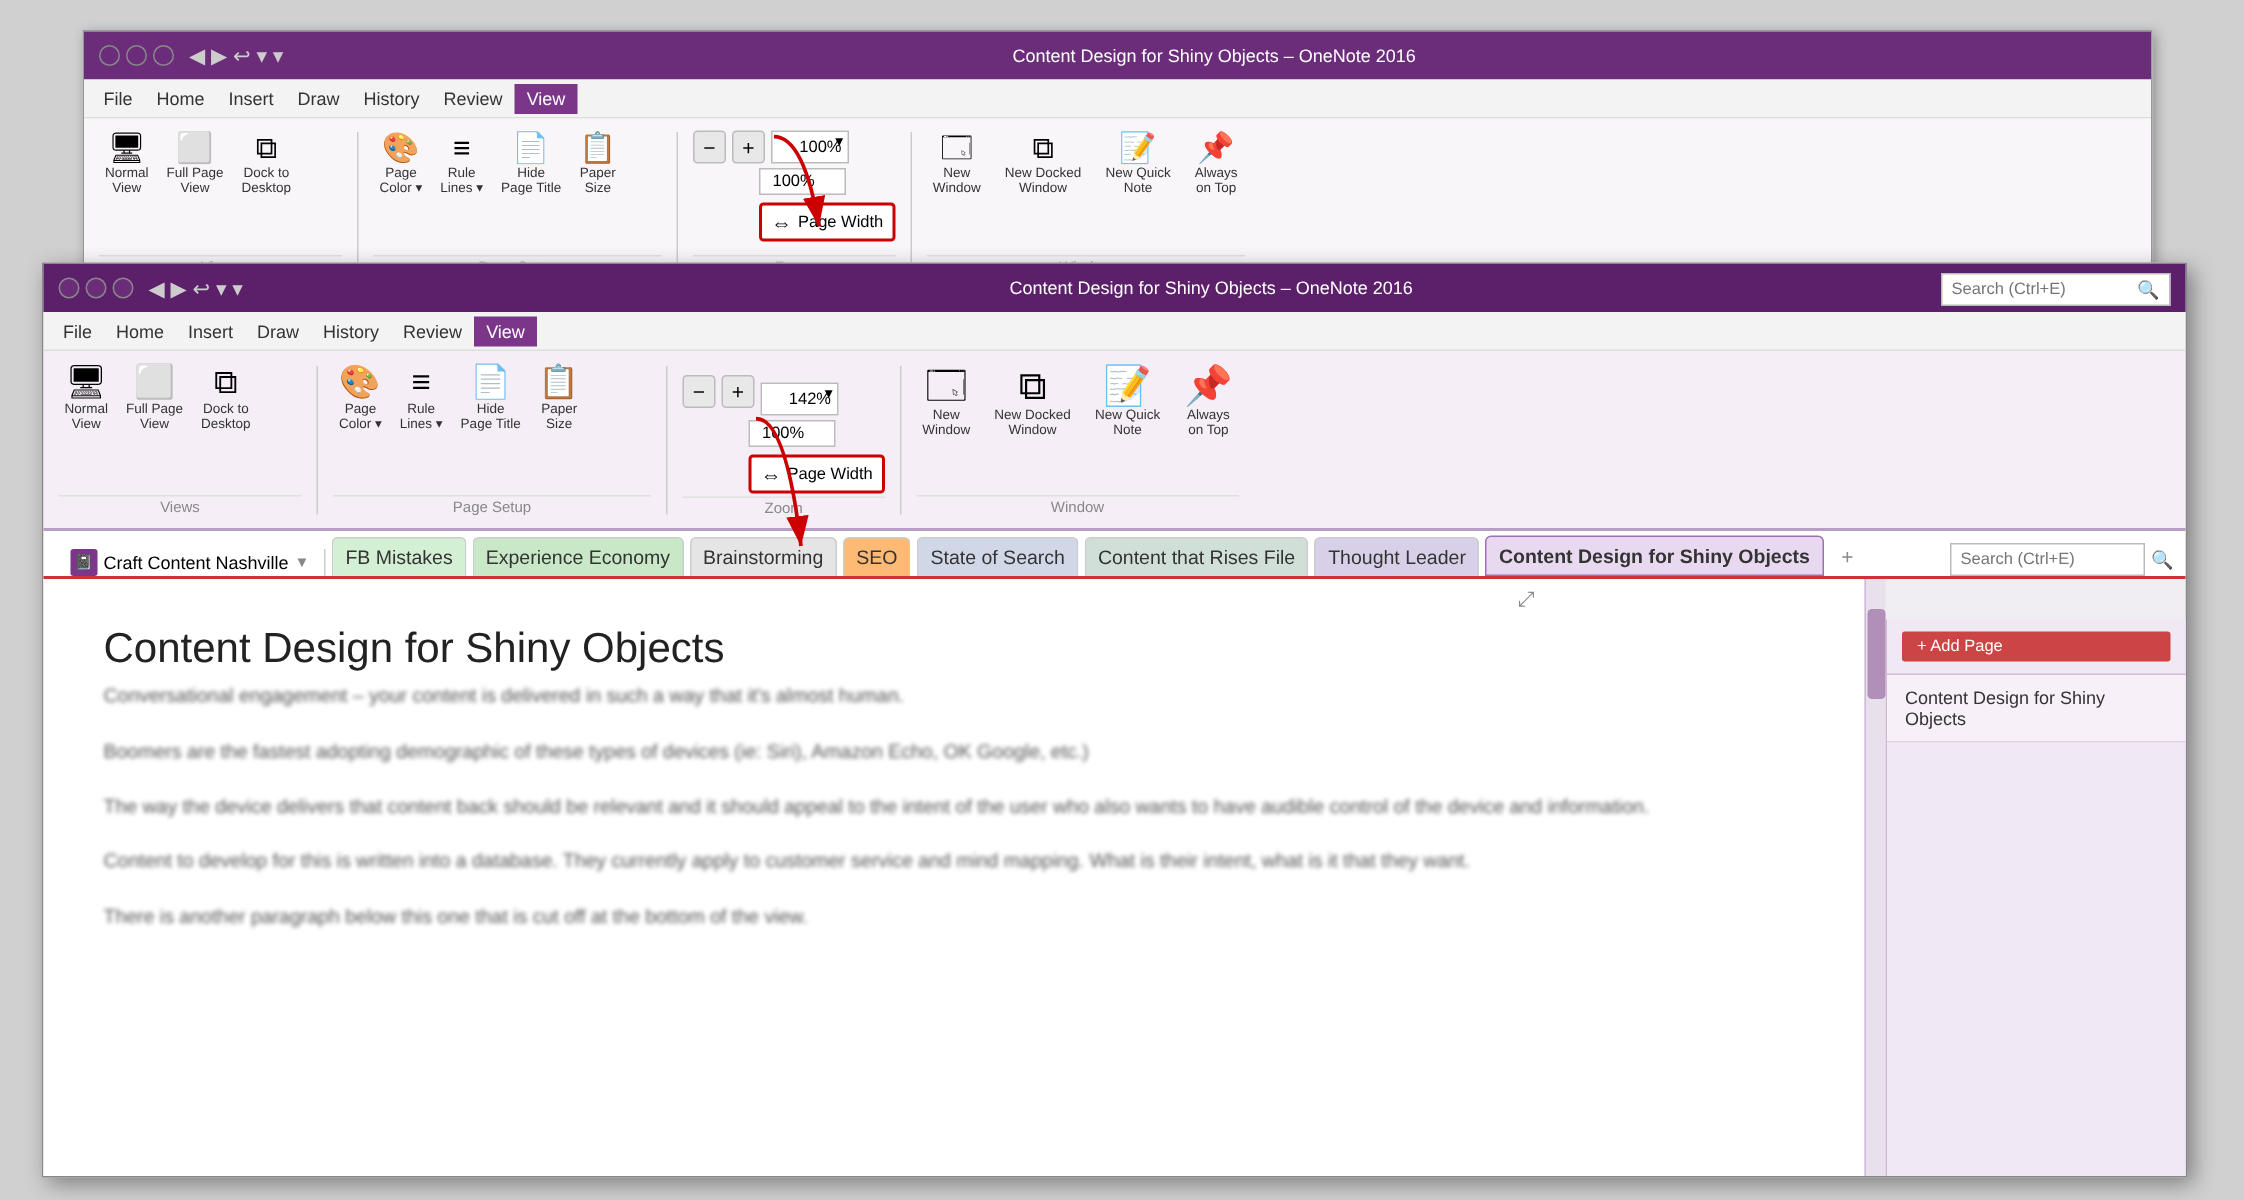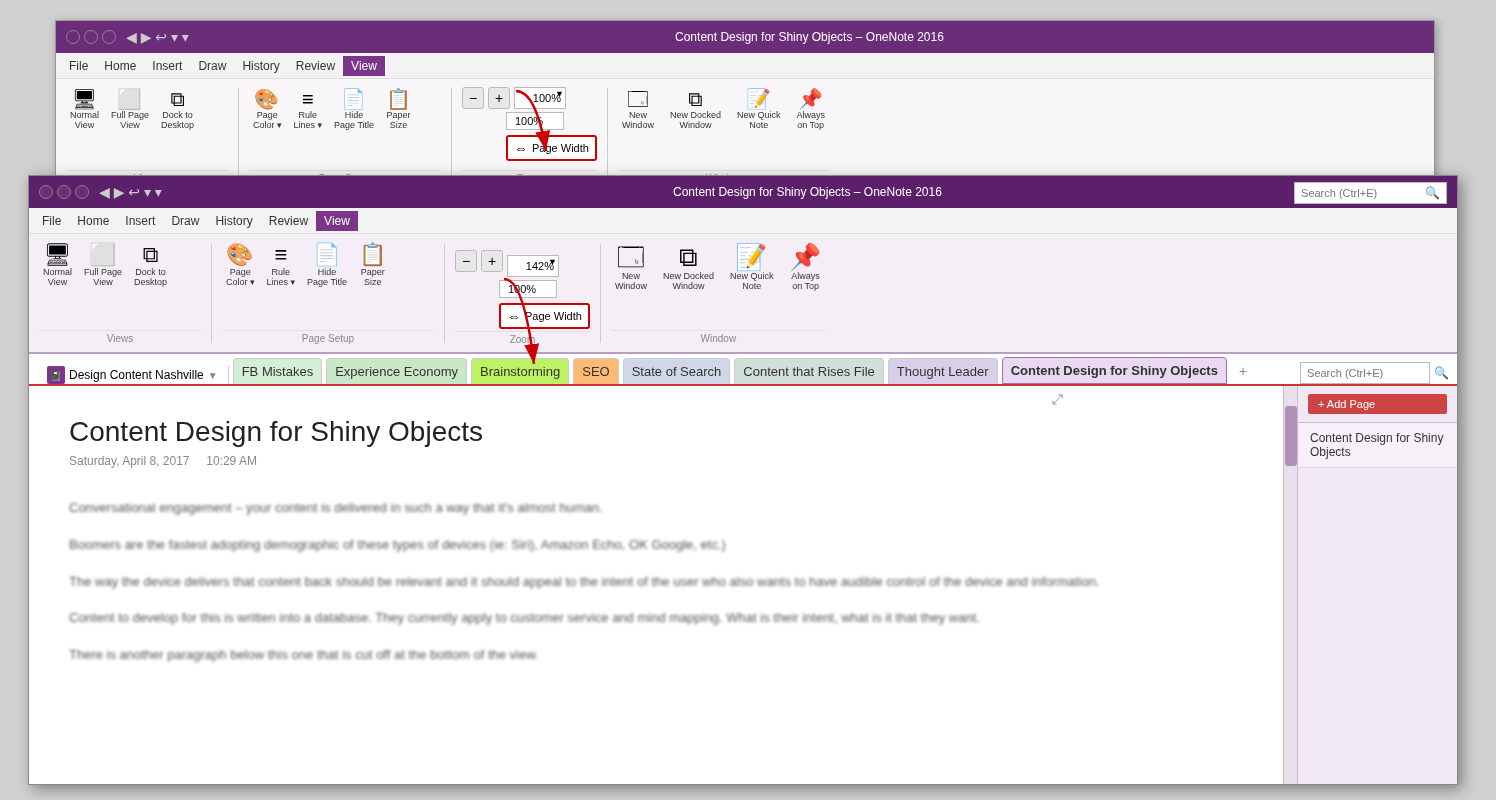--- a/index.html
+++ b/index.html
@@ -165,21 +165,21 @@
       border: 1px solid #ccc;
       border-bottom: none;
     }
     .tab-item.active {
       background: #fff;
       border-bottom: 2px solid #fff;
       font-weight: 600;
     }
     .tab-item.fb { background: #d4f0d4; }
     .tab-item.exp { background: #c8e8c8; }
-    .tab-item.brain { background: #bef264; }
+    .tab-item.brain { background: #e5e5e5; }
     .tab-item.seo { background: #fdba74; }
     .tab-item.state { background: #d0d8e8; }
     .tab-item.content-rises { background: #d0e0d8; }
     .tab-item.thought { background: #d8d0e8; }
     .tab-item.active-content { background: #e8d8f0; border: 1px solid #a070b0; }
     .tab-add { padding: 5px 8px; font-size: 14px; color: #888; cursor: pointer; }
 
     
     .notebook-selector {
       display: flex;
@@ -225,25 +225,26 @@
     .page-body-text {
       font-size: 13px;
       color: #555;
       line-height: 1.6;
       margin-bottom: 16px;
       filter: blur(1.5px);
     }
 
     
     .right-sidebar {
-      width: 160px;
+      width: 200px;
       background: #f0e8f2;
       border-left: 1px solid #d0b8d8;
       display: flex;
       flex-direction: column;
+      margin-top: 27px;
     }
     .sidebar-header {
       padding: 8px 10px;
       border-bottom: 1px solid #d0b8d8;
       display: flex;
       justify-content: flex-end;
     }
     .sidebar-add-page {
       background: #cc4444;
       color: #fff;
@@ -600,21 +601,21 @@
         </marker>
       </defs>
       <path d="M 90 15 Q 110 15 120 100" stroke="#cc0000" stroke-width="2.5" fill="none" marker-end="url(#arrowhead-front)"></path>
     </svg>
   </div>
 
   <div class="tab-bar">
 
     <div class="notebook-selector">
       <div class="notebook-icon">📓</div>
-      <span>Design Content Nashville</span>
+      <span>Craft Content Nashville</span>
       <span style="font-size:10px;color:#888;">▼</span>
     </div>
 
     <div class="tab-item fb">
       <span>FB Mistakes</span>
     </div>
     <div class="tab-item exp">
       <span>Experience Economy</span>
     </div>
     <div class="tab-item brain">
@@ -643,25 +644,20 @@
     </div>
   </div>
 
   <div class="content-area">
 
     <div class="page-content">
 
       <span class="expand-icon">⤢</span>
 
       <div class="page-title-main">Content Design for Shiny Objects</div>
-      <div class="page-date">
-        <span>Saturday, April 8, 2017</span>
-        &nbsp;&nbsp;&nbsp;
-        <span>10:29 AM</span>
-      </div>
 
       <div class="page-body-text">Conversational engagement – your content is delivered in such a way that it's almost human.</div>
       <div class="page-body-text">Boomers are the fastest adopting demographic of these types of devices (ie: Siri), Amazon Echo, OK Google, etc.)</div>
       <div class="page-body-text">The way the device delivers that content back should be relevant and it should appeal to the intent of the user who also wants to have audible control of the device and information.</div>
       <div class="page-body-text">Content to develop for this is written into a database. They currently apply to customer service and mind mapping. What is their intent, what is it that they want.</div>
       <div class="page-body-text">There is another paragraph below this one that is cut off at the bottom of the view.</div>
     </div>
 
     <div class="scrollbar">
       <div class="scrollbar-thumb"></div>

